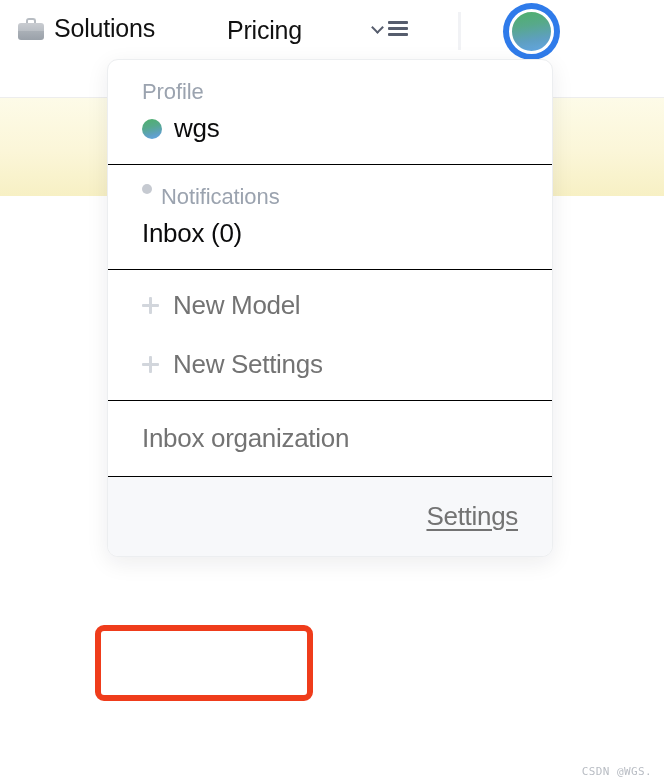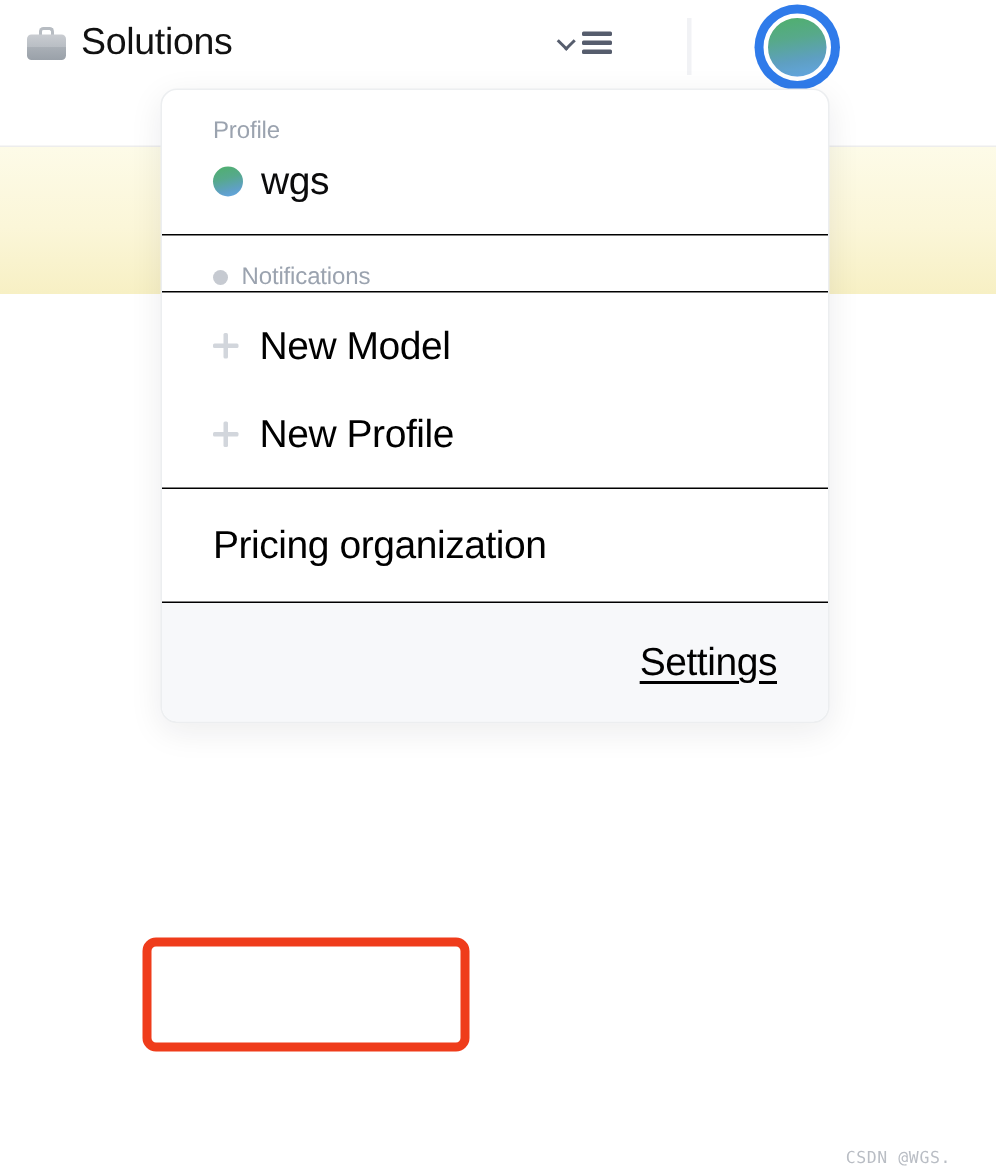--- a/index.html
+++ b/index.html
@@ -161,25 +161,25 @@
     z-index: 10;
     overflow: hidden;
   }
   .dd-section {
     padding: 0;
   }
   .dd-section + .dd-section {
     border-top: 1px solid #000000;
   }
   .dd-label {
-    font-size: 16px;
+    font-size: 22px;
     color: #9ba3af;
     padding: 19px 34px 0 34px;
     display: flex;
-    align-items: center;
+    align-items: flex-start;
     gap: 9px;
     letter-spacing: -0.1px;
   }
   .dot-gray {
     width: 10px;
     height: 10px;
     border-radius: 50%;
     background: #c6cad1;
     display: inline-block;
     flex: none;
@@ -199,21 +199,21 @@
     font-size: 26px;
     color: #0b0b0c;
     padding: 8px 38px 20px 34px;
     letter-spacing: -0.3px;
   }
   .dd-item {
     display: flex;
     align-items: center;
     gap: 14px;
     font-size: 26px;
-    color: #000000;
+    color: #737373;
     padding: 14px 34px;
     letter-spacing: -0.3px;
   }
   .plus-icon {
     width: 17px;
     height: 17px;
     position: relative;
     flex: none;
     display: inline-block;
   }
@@ -255,21 +255,21 @@
     border: 6px solid #ef3c1b;
     border-radius: 9px;
     box-sizing: border-box;
     z-index: 40;
     pointer-events: none;
   }
 
   
   .watermark {
     position: absolute;
-    right: 30px;
+    right: 12px;
     bottom: 6px;
     font-size: 11px;
     color: #b9bdc4;
     font-family: "DejaVu Sans Mono", monospace;
     letter-spacing: 0.4px;
     z-index: 50;
   }
 </style>
 </head>
 <body>
@@ -279,20 +279,23 @@
 <div class="topbar">
 
   <div class="solutions-group nav-item">
     <span class="briefcase">
       <span class="bc-handle"></span>
       <span class="bc-body"></span>
     </span>
     <span>Solutions</span>
   </div>
 
+  <div class="pricing-item nav-item">
+    <span>Pricing</span>
+  </div>
 
   <div class="menu-toggle">
     <span class="chev"></span>
     <span class="hamburger">
       <span></span>
         <span></span>
         <span></span>
     </span>
   </div>
 
@@ -313,36 +316,39 @@
       <span class="dot-avatar"></span>
       <span class="label-text">wgs</span>
     </div>
   </div>
 
   <div class="dd-section">
     <div class="dd-label">
       <span class="dot-gray"></span>
       <span>Notifications</span>
     </div>
+    <div class="dd-row">
+      <span class="label-text">Inbox (0)</span>
+    </div>
   </div>
 
   <div class="dd-section section-pad-sm">
     <div class="dd-item">
       <span class="plus-icon"></span>
       <span class="label-text">New Model</span>
     </div>
     <div class="dd-item">
       <span class="plus-icon"></span>
-      <span class="label-text">New Profile</span>
+      <span class="label-text">New Settings</span>
     </div>
   </div>
 
   <div class="dd-section">
     <div class="dd-item plain">
-      <span class="label-text">Pricing organization</span>
+      <span class="label-text">Inbox organization</span>
     </div>
   </div>
 
   <div class="dd-section">
     <div class="dd-item highlighted">
       <span class="label-text">Settings</span>
     </div>
   </div>
 
 </div>

